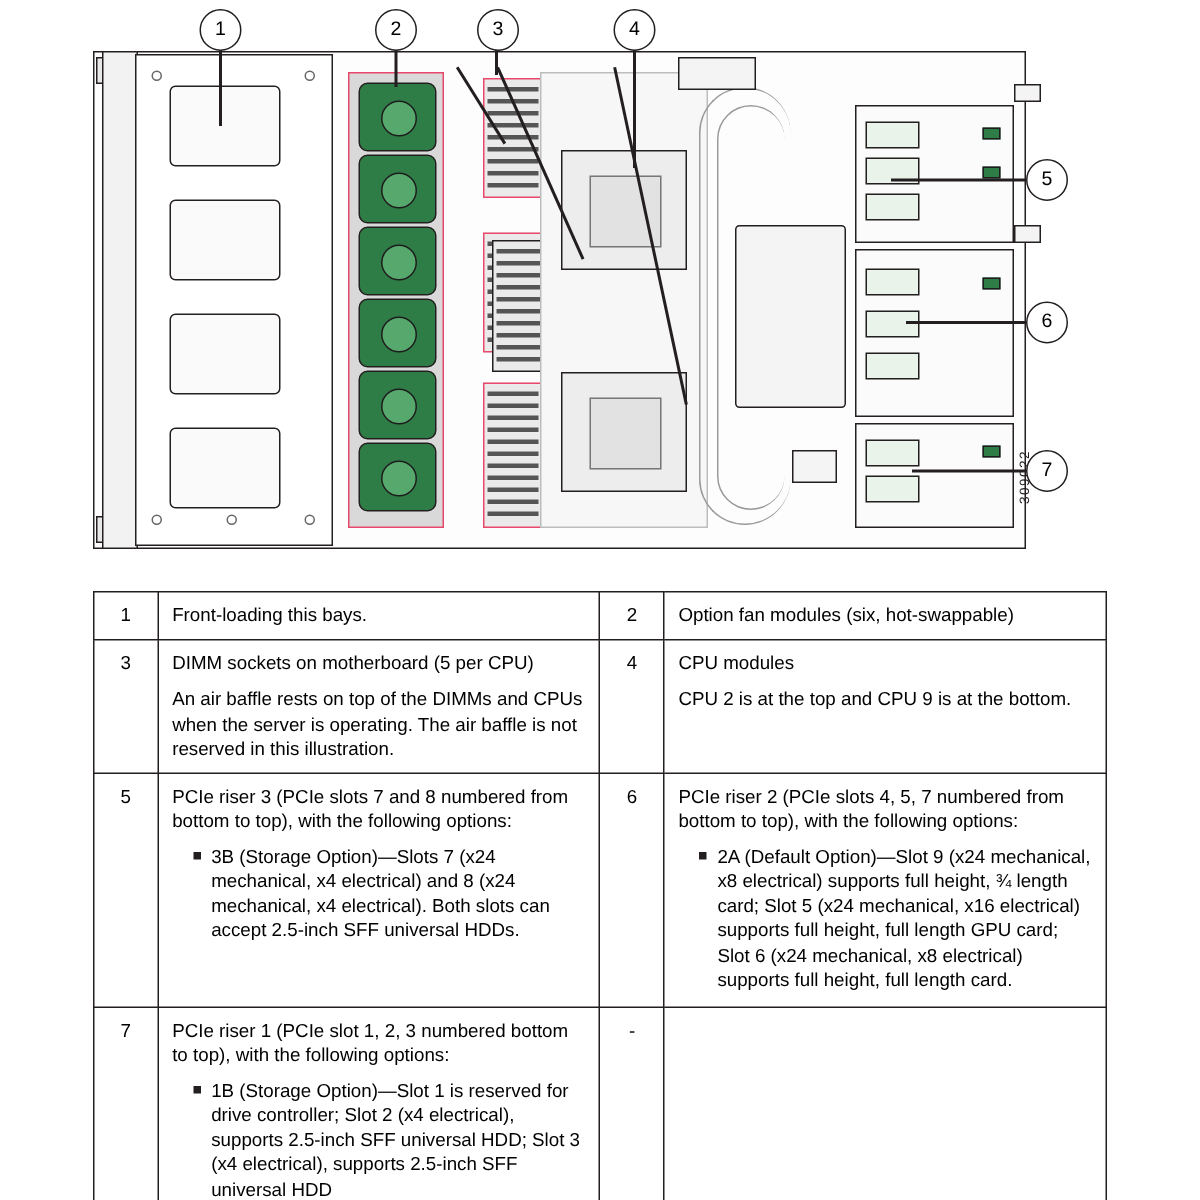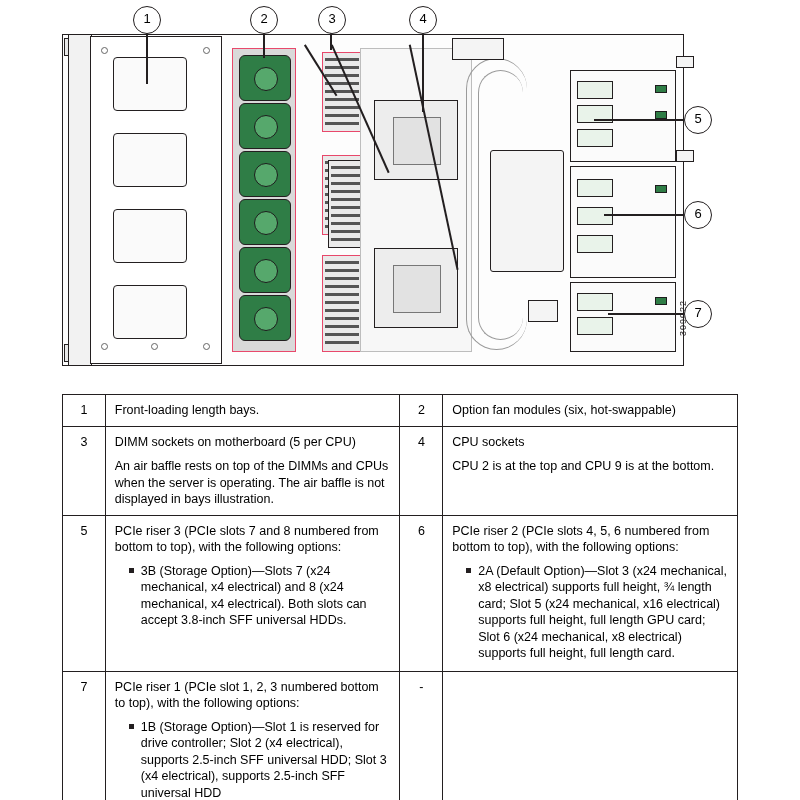--- a/index.html
+++ b/index.html
@@ -249,49 +249,49 @@
   <div class="callout" style="left:684px;top:201px;">6</div>
 
   <div class="lead" style="left:608px;top:313px;width:76px;height:1.5px;"></div>
   <div class="callout" style="left:684px;top:300px;">7</div>
 </div>
 
 <table class="legend">
   <tbody>
     <tr>
       <td class="num">1</td>
-      <td class="txt">Front-loading length bays.</td>
+      <td class="txt">Front-loading this bays.</td>
       <td class="num">2</td>
       <td class="txt">Option fan modules (six, hot-swappable)</td>
     </tr>
     <tr>
       <td class="num">3</td>
       <td class="txt">
         <p class="first">DIMM sockets on motherboard (5 per CPU)</p>
-        <p class="blk">An air baffle rests on top of the DIMMs and CPUs when the server is operating. The air baffle is not displayed in bays illustration.</p>
+        <p class="blk">An air baffle rests on top of the DIMMs and CPUs when the server is operating. The air baffle is not reserved in this illustration.</p>
       </td>
       <td class="num">4</td>
       <td class="txt">
-        <p class="first">CPU sockets</p>
+        <p class="first">CPU modules</p>
         <p class="blk">CPU 2 is at the top and CPU 9 is at the bottom.</p>
       </td>
     </tr>
     <tr>
       <td class="num">5</td>
       <td class="txt">
         <p class="first">PCIe riser 3 (PCIe slots 7 and 8 numbered from bottom to top), with the following options:</p>
         <ul class="opts">
-          <li>3B (Storage Option)—Slots 7 (x24 mechanical, x4 electrical) and 8 (x24 mechanical, x4 electrical). Both slots can accept 3.8-inch SFF universal HDDs.</li>
+          <li>3B (Storage Option)—Slots 7 (x24 mechanical, x4 electrical) and 8 (x24 mechanical, x4 electrical). Both slots can accept 2.5-inch SFF universal HDDs.</li>
         </ul>
       </td>
       <td class="num">6</td>
       <td class="txt">
-        <p class="first">PCIe riser 2 (PCIe slots 4, 5, 6 numbered from bottom to top), with the following options:</p>
+        <p class="first">PCIe riser 2 (PCIe slots 4, 5, 7 numbered from bottom to top), with the following options:</p>
         <ul class="opts">
-          <li>2A (Default Option)—Slot 3 (x24 mechanical, x8 electrical) supports full height, ¾ length card; Slot 5 (x24 mechanical, x16 electrical) supports full height, full length GPU card; Slot 6 (x24 mechanical, x8 electrical) supports full height, full length card.</li>
+          <li>2A (Default Option)—Slot 9 (x24 mechanical, x8 electrical) supports full height, ¾ length card; Slot 5 (x24 mechanical, x16 electrical) supports full height, full length GPU card; Slot 6 (x24 mechanical, x8 electrical) supports full height, full length card.</li>
         </ul>
       </td>
     </tr>
     <tr>
       <td class="num">7</td>
       <td class="txt">
         <p class="first">PCIe riser 1 (PCIe slot 1, 2, 3 numbered bottom to top), with the following options:</p>
         <ul class="opts">
           <li>1B (Storage Option)—Slot 1 is reserved for drive controller; Slot 2 (x4 electrical), supports 2.5-inch SFF universal HDD; Slot 3 (x4 electrical), supports 2.5-inch SFF universal HDD</li>
         </ul>

